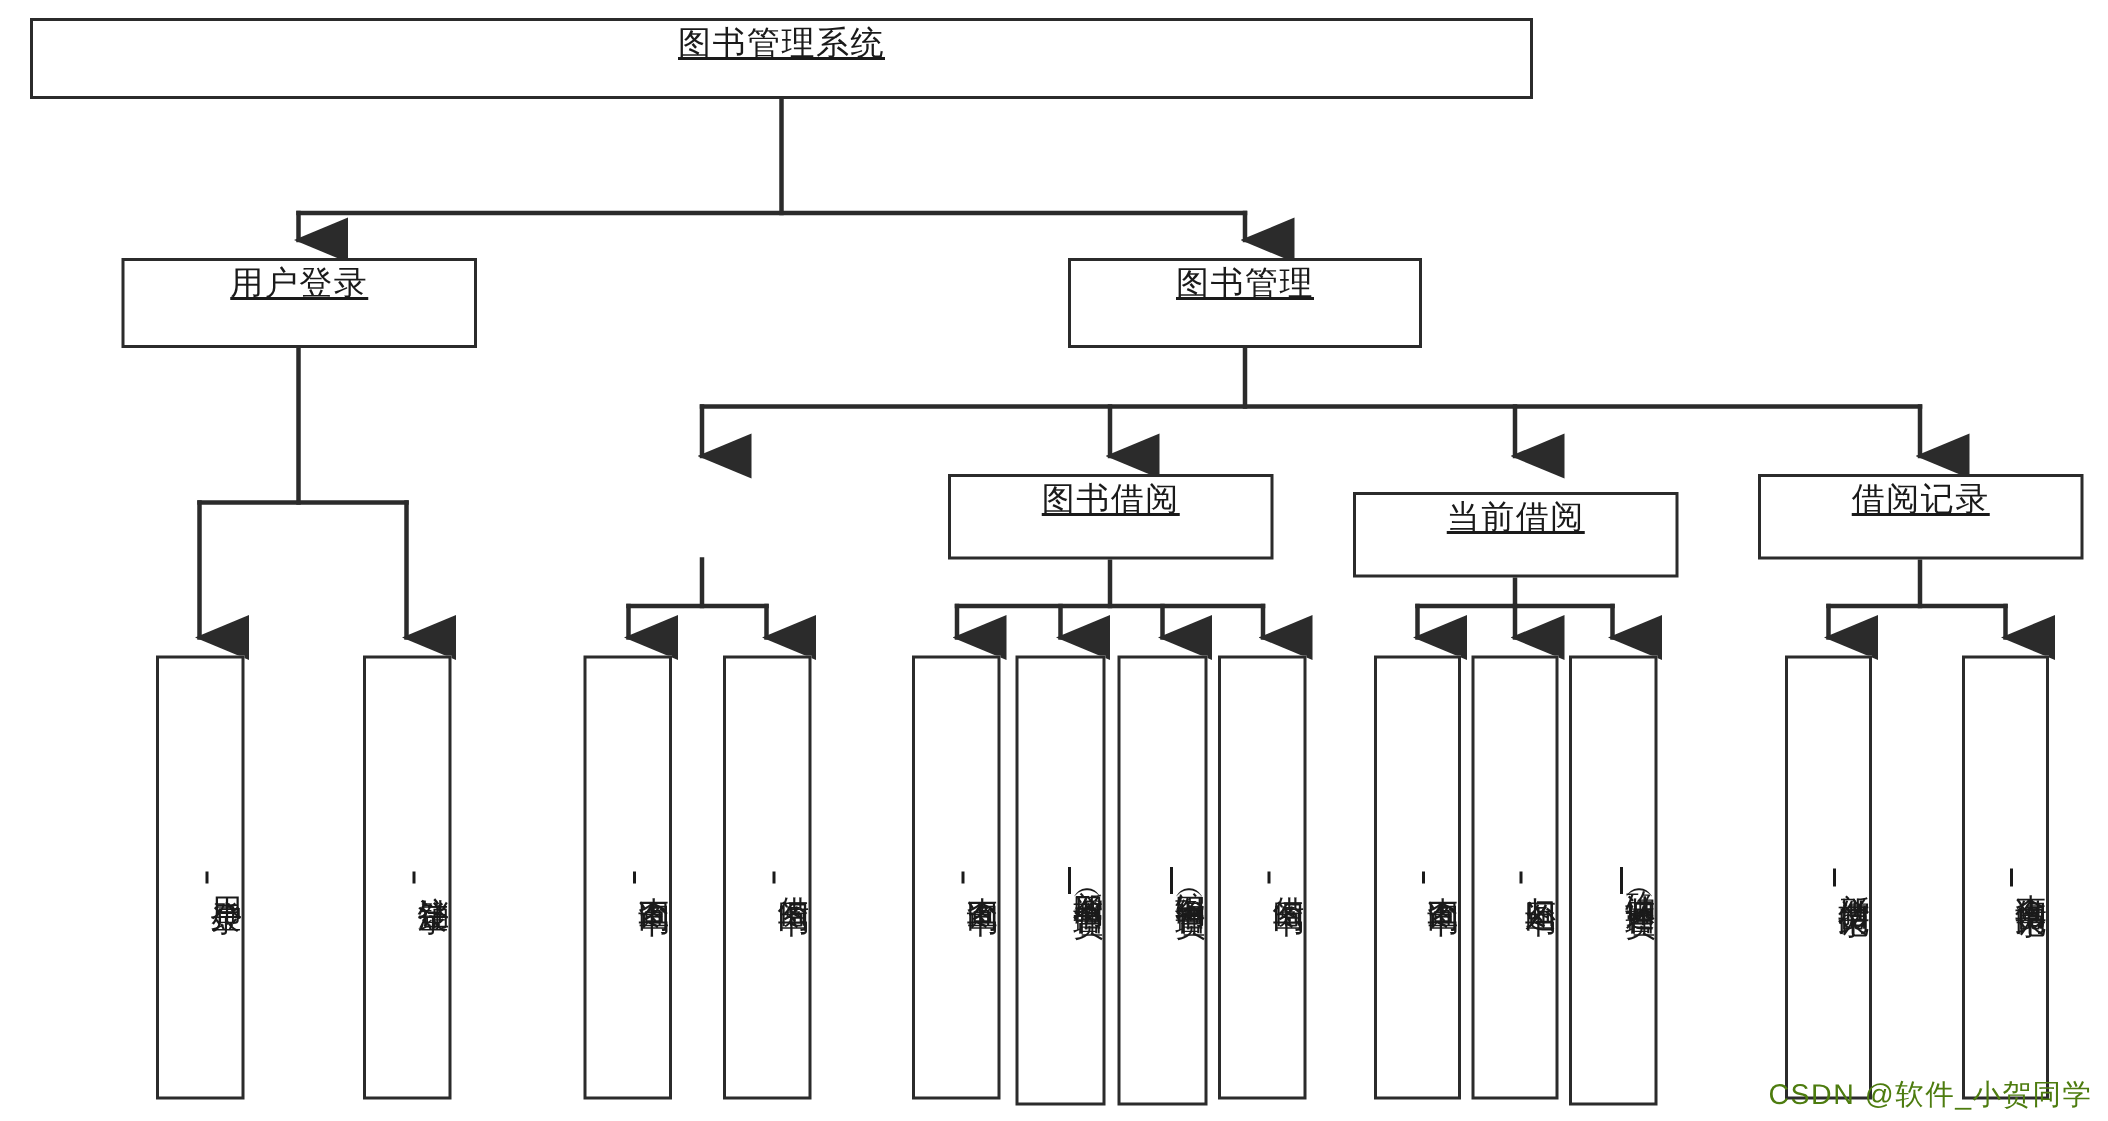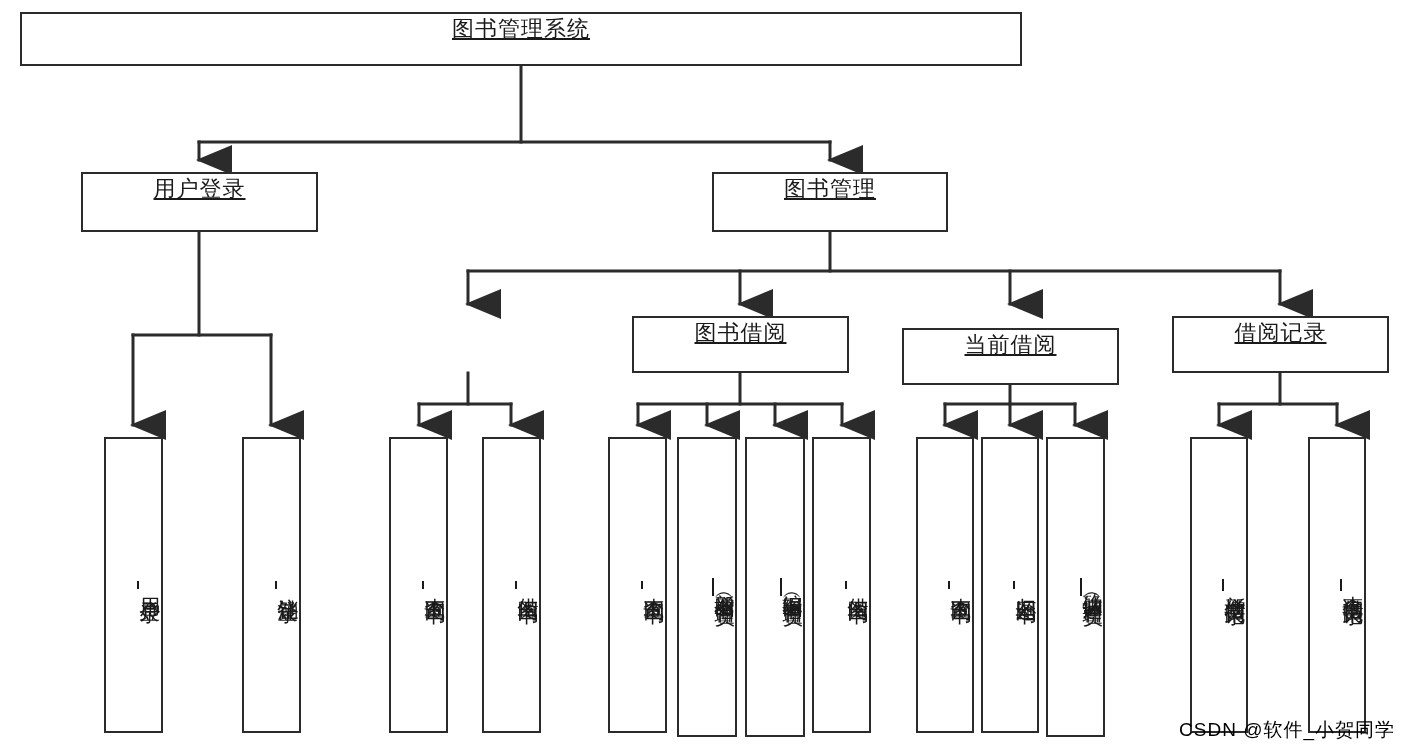--- a/index.html
+++ b/index.html
@@ -42,21 +42,21 @@
     text-orientation:upright;
     display:block;
     max-height:100%;
   }
   .node.vert.wide{ font-size:20px; }
 
   #watermark{
     position:absolute;
     right:10px;bottom:4px;
     font-size:19px;
-    color:#000000;
+    color:#4d7c0f;
     letter-spacing:1px;
     white-space:nowrap;
     pointer-events:none;
   }
 </style>
 </head>
 <body>
 
 <div id="diagram-root">
 

